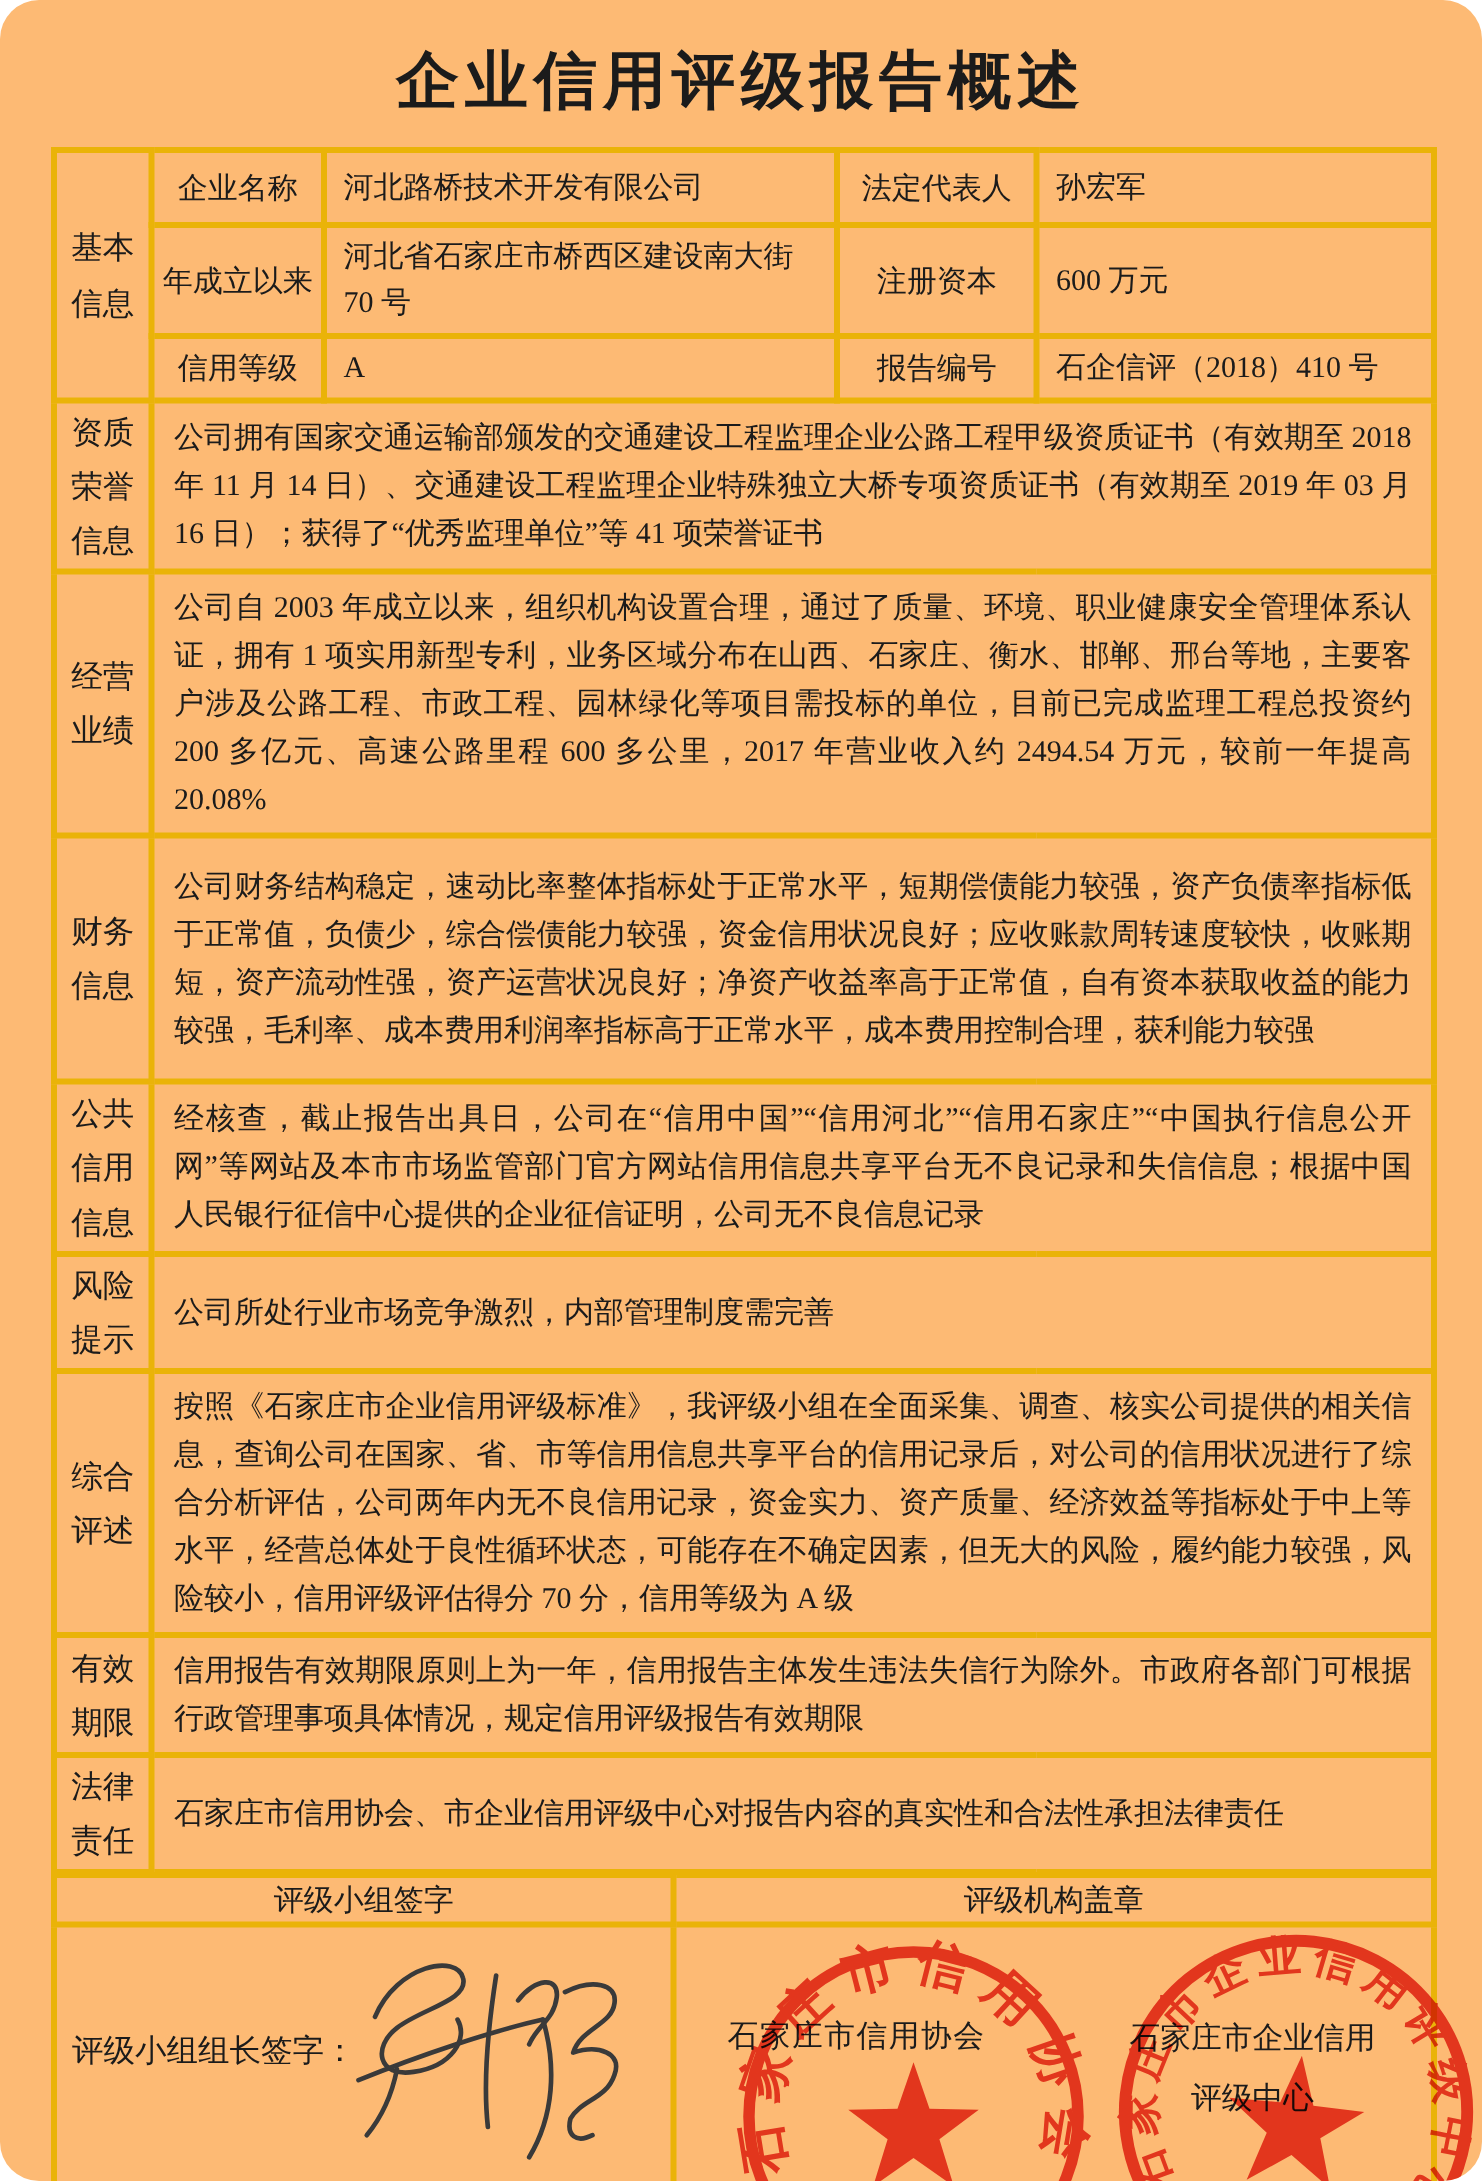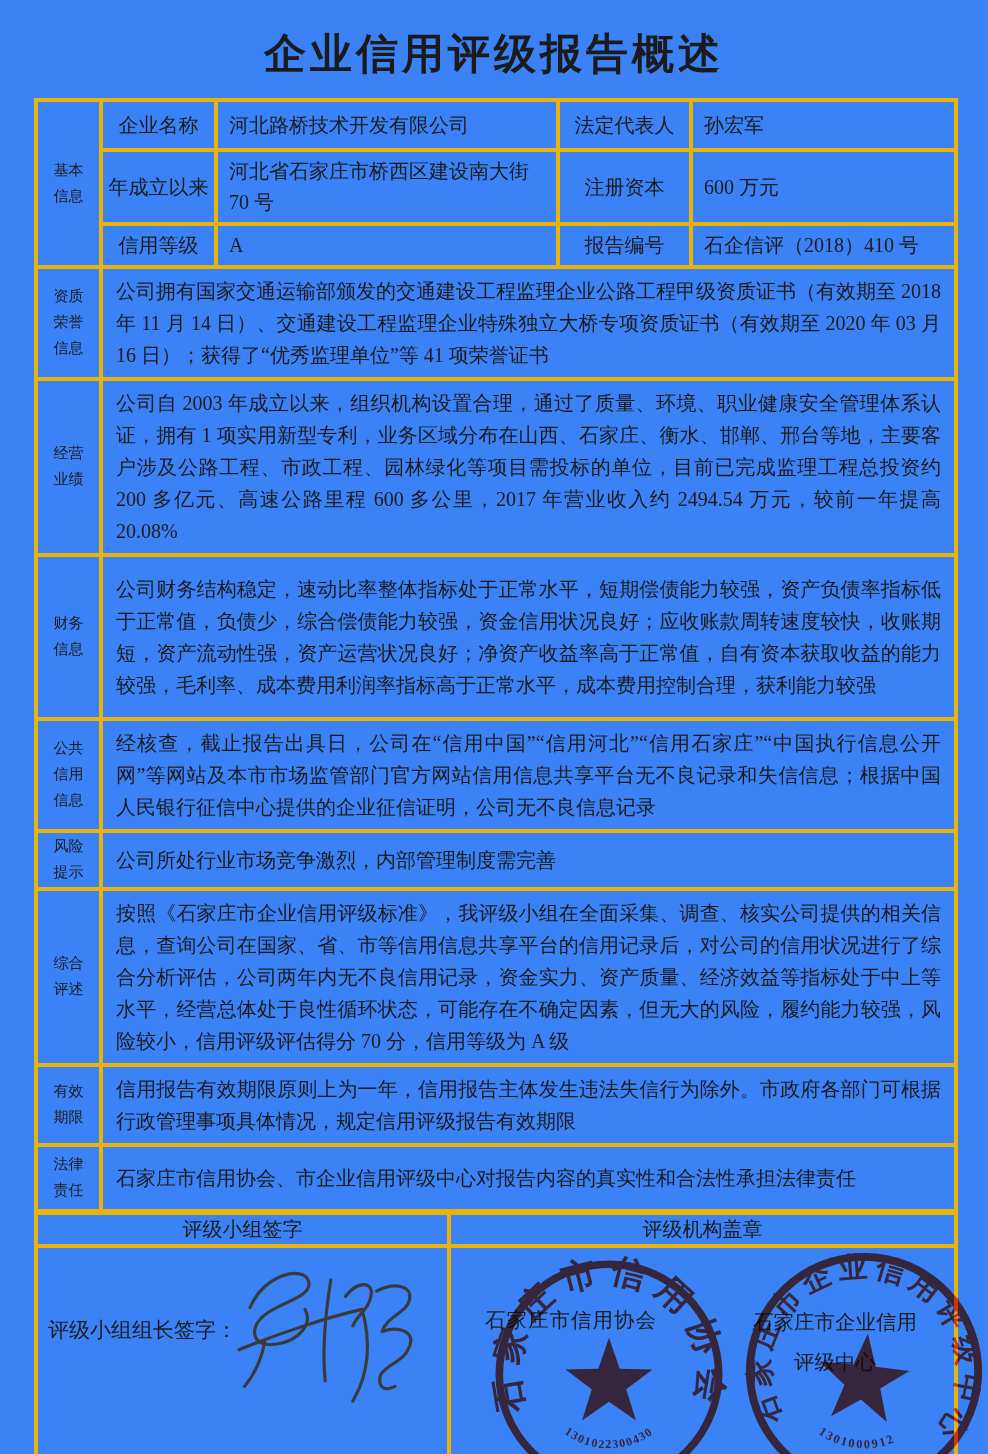--- a/index.html
+++ b/index.html
@@ -1,21 +1,21 @@
 <!DOCTYPE html>
 <html><head>
 <meta charset="utf-8">
 <style>
   html,body{margin:0;padding:0;background:#ffffff;}
-  .page{position:relative;width:988px;height:1454px;background:#3b82f6;overflow:hidden;
-        font-family:"Liberation Serif","DejaVu Serif",serif;color:#1b1b1b;}
+  .page{position:relative;width:988px;height:1454px;background:#fdba74;overflow:hidden;
+        font-family:"Liberation Serif","DejaVu Serif",serif;color:#1b1b1b;border-radius:26px;}
   .title{margin:26px 0 16px;text-align:center;font-size:42px;font-weight:bold;letter-spacing:4px;}
   table{border-collapse:collapse;table-layout:fixed;width:920px;margin-left:34px;}
   td{border:4px solid #eab308;box-sizing:border-box;}
-  .glabel{text-align:center;font-size:15px;line-height:1.72;white-space:pre-line;vertical-align:middle;}
+  .glabel{text-align:center;font-size:21px;line-height:1.72;white-space:pre-line;vertical-align:middle;}
   .flabel{font-size:20px;text-align:center;vertical-align:middle;}
   .fvalue{font-size:20px;padding:4px 11px;vertical-align:middle;line-height:1.55;margin-top:14px;}
   .content{font-size:20px;line-height:32px;padding:6px 13px;text-align:justify;vertical-align:middle;}
   table.foot{margin-top:-2px;}
   .fhead td{height:18px;text-align:center;font-size:20px;vertical-align:middle;}
   .fbody td{height:246px;position:relative;padding:0;vertical-align:top;}
   .sign-label{position:absolute;left:10px;top:68px;font-size:21px;}
   .signature{position:absolute;left:176px;top:10px;width:228px;height:156px;}
   .org-left{position:absolute;left:34px;top:58px;font-size:20.5px;letter-spacing:1px;}
   .org-right{position:absolute;left:294px;top:54px;width:180px;text-align:center;font-size:20.5px;line-height:40px;}
@@ -57,21 +57,21 @@
     <tr>
       <td class="flabel" style="height:36px">信用等级</td>
       <td class="fvalue">A</td>
       <td class="flabel">报告编号</td>
       <td class="fvalue">石企信评（2018）410 号</td>
     </tr>
     <tr>
       <td class="glabel">资质
 荣誉
 信息</td>
-      <td class="content" colspan="4" style="height:102px">公司拥有国家交通运输部颁发的交通建设工程监理企业公路工程甲级资质证书（有效期至 2018 年 11 月 14 日）、交通建设工程监理企业特殊独立大桥专项资质证书（有效期至 2020 年 03 月 16 日）；获得了“优秀监理单位”等 41 项荣誉证书</td>
+      <td class="content" colspan="4" style="height:102px">公司拥有国家交通运输部颁发的交通建设工程监理企业公路工程甲级资质证书（有效期至 2018 年 11 月 14 日）、交通建设工程监理企业特殊独立大桥专项资质证书（有效期至 2019 年 03 月 16 日）；获得了“优秀监理单位”等 41 项荣誉证书</td>
     </tr>
     <tr>
       <td class="glabel">经营
 业绩</td>
       <td class="content" colspan="4" style="height:162px">公司自 2003 年成立以来，组织机构设置合理，通过了质量、环境、职业健康安全管理体系认证，拥有 1 项实用新型专利，业务区域分布在山西、石家庄、衡水、邯郸、邢台等地，主要客户涉及公路工程、市政工程、园林绿化等项目需投标的单位，目前已完成监理工程总投资约 200 多亿元、高速公路里程 600 多公里，2017 年营业收入约 2494.54 万元，较前一年提高 20.08%</td>
     </tr>
     <tr>
       <td class="glabel">财务
 信息</td>
       <td class="content" colspan="4" style="height:164px">公司财务结构稳定，速动比率整体指标处于正常水平，短期偿债能力较强，资产负债率指标低于正常值，负债少，综合偿债能力较强，资金信用状况良好；应收账款周转速度较快，收账期短，资产流动性强，资产运营状况良好；净资产收益率高于正常值，自有资本获取收益的能力较强，毛利率、成本费用利润率指标高于正常水平，成本费用控制合理，获利能力较强</td>

